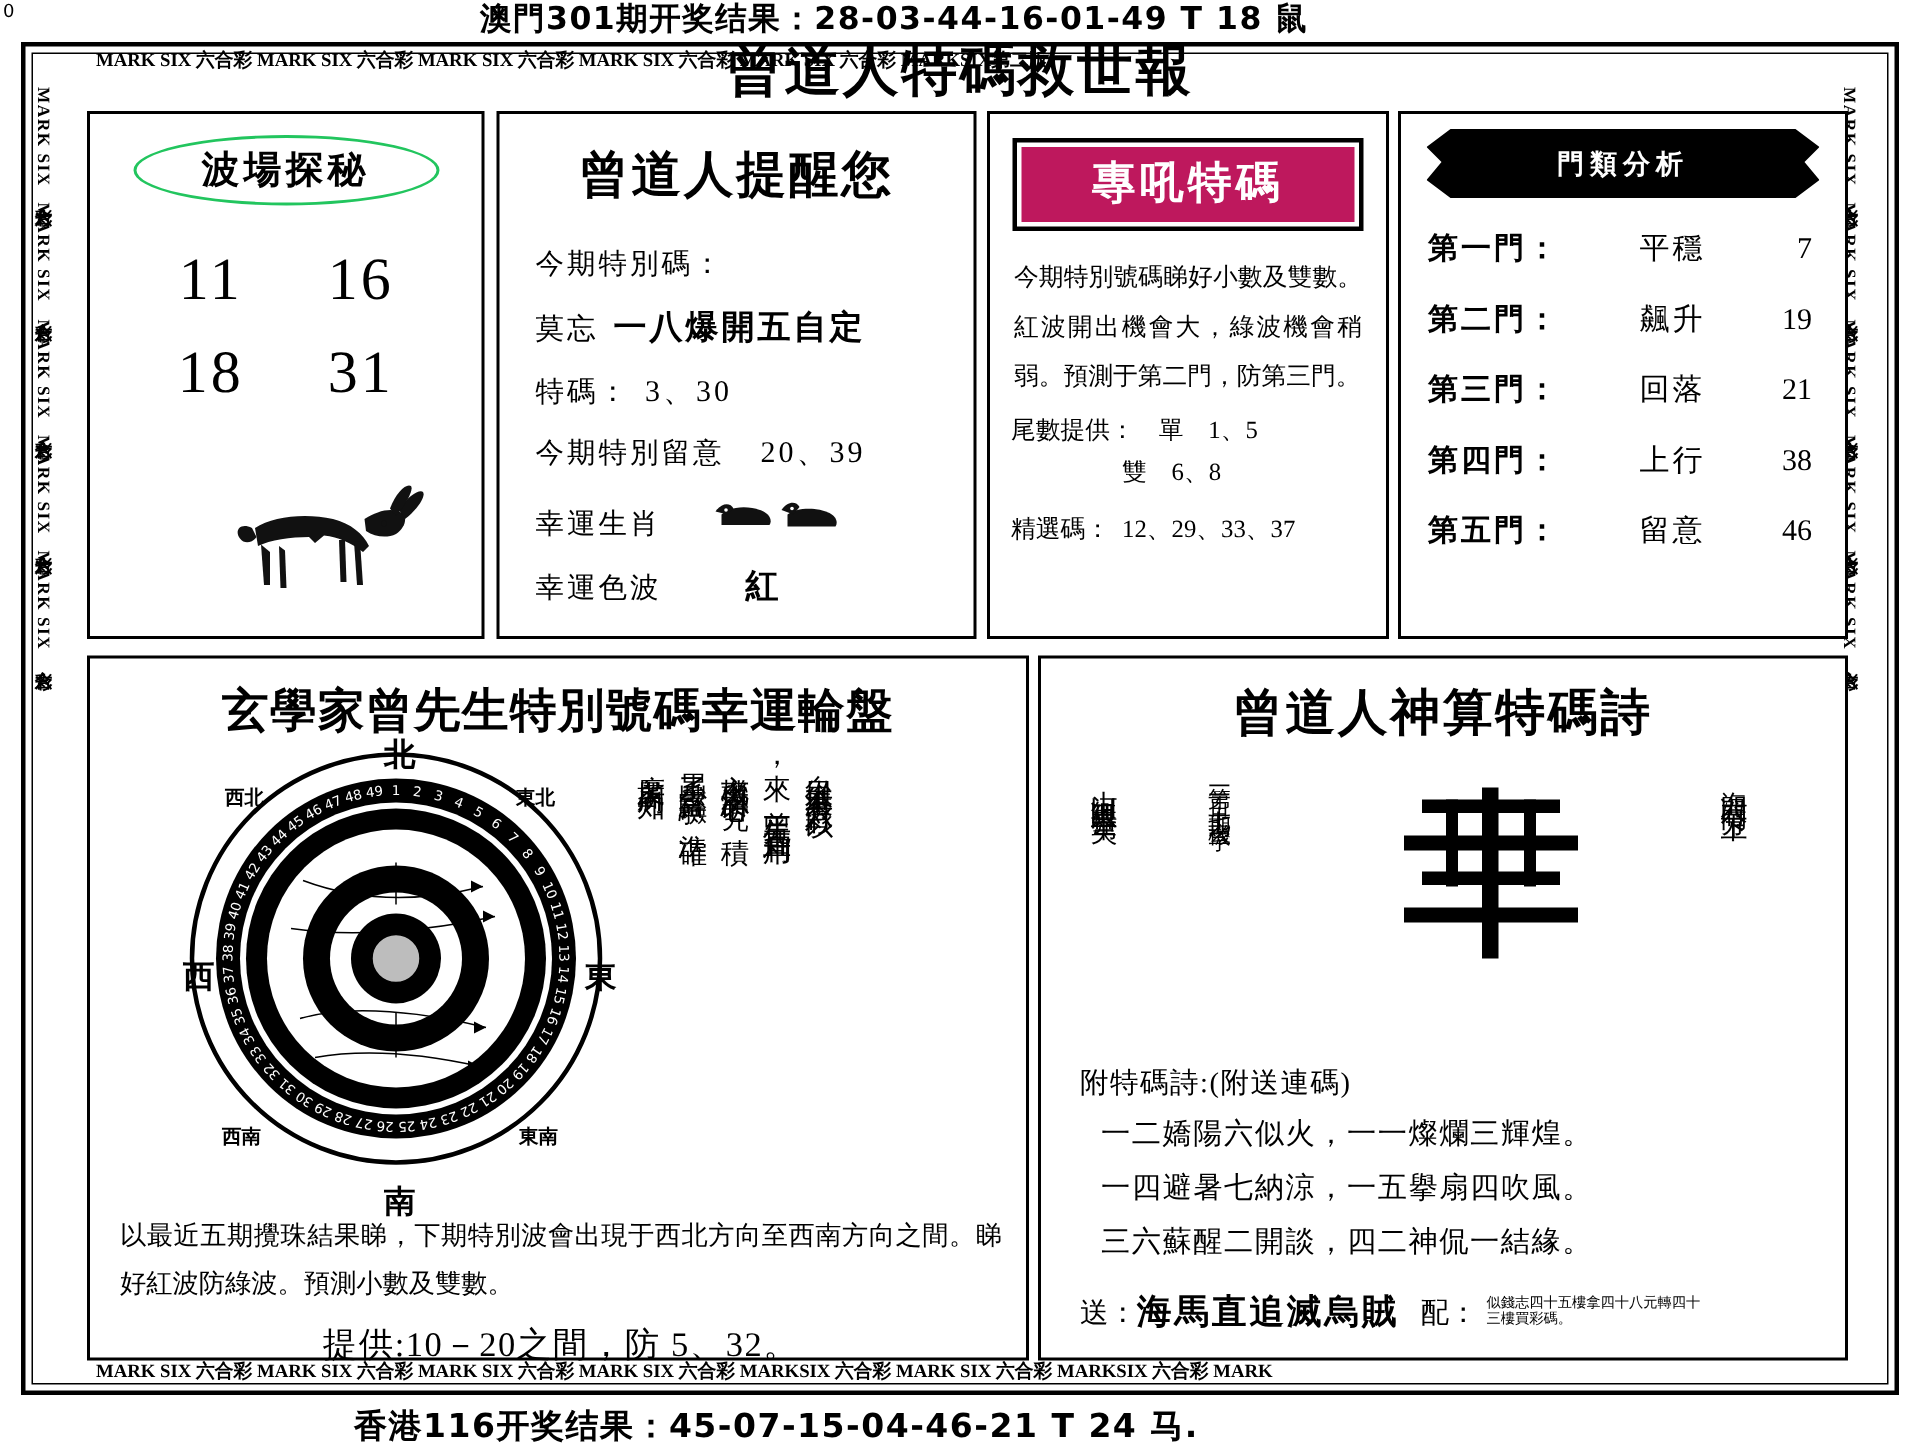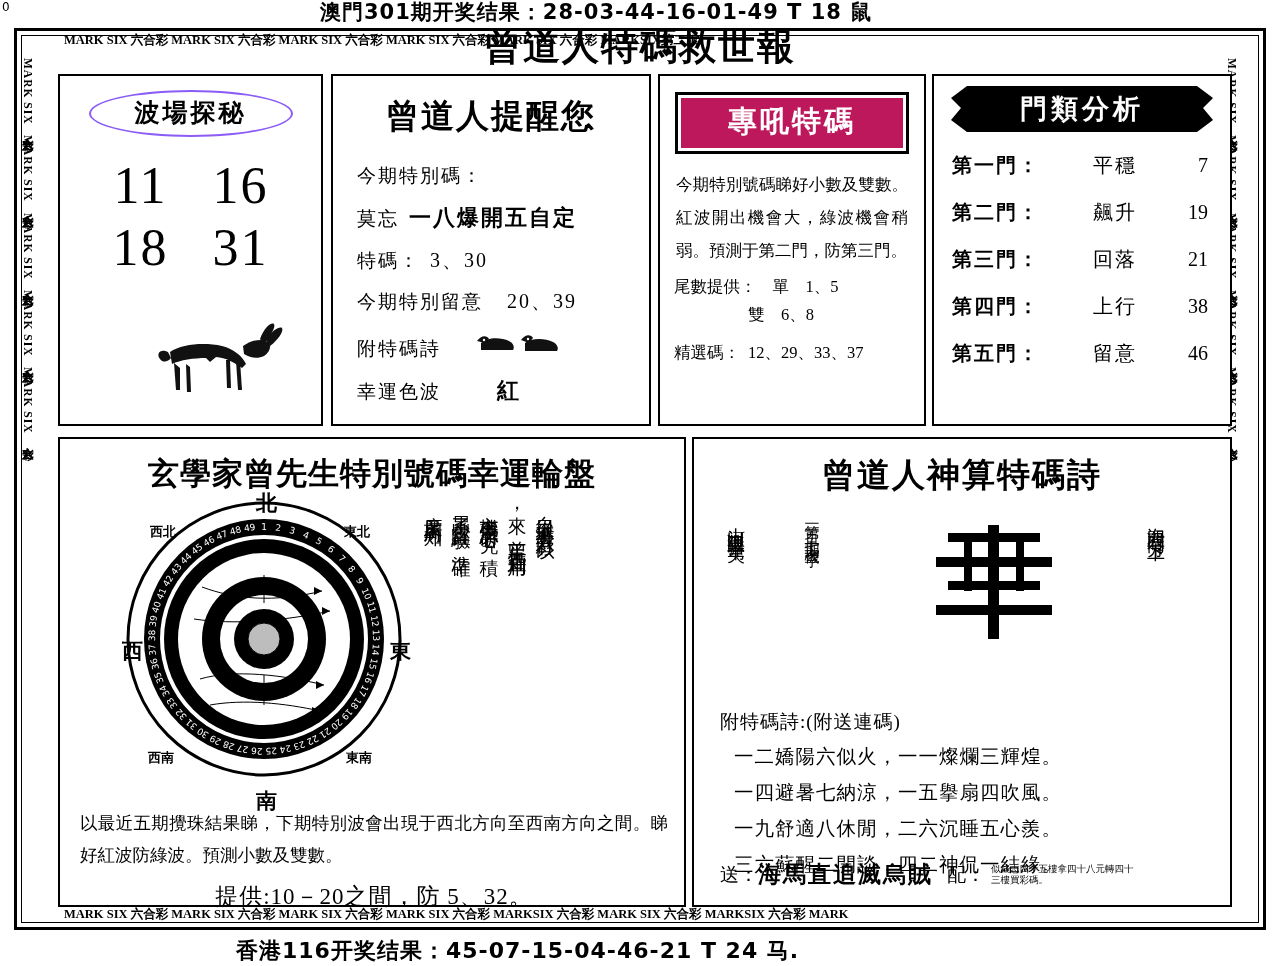--- a/index.html
+++ b/index.html
@@ -30,41 +30,41 @@
 
   
   .box{position:absolute;border:2px solid #000;box-sizing:border-box;background:#fff;}
   #box-bochang{left:58px;top:74px;width:265px;height:352px;}
   #box-tixing{left:331px;top:74px;width:320px;height:352px;}
   #box-tema{left:658px;top:74px;width:268px;height:352px;}
   #box-menlei{left:932px;top:74px;width:300px;height:352px;}
   #box-wheel{left:58px;top:437px;width:628px;height:470px;}
   #box-poem{left:692px;top:437px;width:540px;height:470px;}
 
-  .ellipse-title{width:200px;margin:14px auto 0;border:2px solid #8b5cf6;border-radius:50%;text-align:center;font-family:"Liberation Serif","DejaVu Serif",serif;font-size:25px;font-weight:bold;padding:4px 0 6px;letter-spacing:3px;}
-  .bo-nums{margin-top:18px;text-align:center;font-family:"Liberation Serif","DejaVu Serif",serif;font-size:52px;letter-spacing:2px;line-height:62px;}
+  .ellipse-title{width:200px;margin:14px auto 0;border:2px solid #22c55e;border-radius:50%;text-align:center;font-family:"Liberation Serif","DejaVu Serif",serif;font-size:25px;font-weight:bold;padding:4px 0 6px;letter-spacing:3px;}
+  .bo-nums{margin-top:18px;text-align:center;font-family:"Liberation Serif","DejaVu Serif",serif;font-size:40px;letter-spacing:2px;line-height:62px;}
   .bo-nums div span{display:inline-block;width:100px;}
   .goat{position:absolute;left:70px;top:230px;width:160px;height:110px;}
 
   .bt-title{text-align:center;font-family:"Liberation Serif","DejaVu Serif",serif;font-size:33px;font-weight:bold;letter-spacing:2px;margin-top:18px;}
   .rowlist{margin-top:24px;padding-left:24px;font-family:"Liberation Serif","DejaVu Serif",serif;font-size:19px;}
   .rowlist .r{display:flex;align-items:baseline;margin-bottom:14px;}
   .rowlist .lab{letter-spacing:2px;}
   .rowlist .val{margin-left:10px;font-size:20px;letter-spacing:2px;}
   .rowlist .big{font-size:22px;font-weight:bold;}
 
   .blackbar{margin:16px auto 0;width:222px;border:3px solid #000;padding:3px;}
   .blackbar .in{background:#be185d;color:#fff;text-align:center;font-family:"Liberation Serif","DejaVu Serif",serif;font-size:29px;font-weight:bold;letter-spacing:3px;padding:4px 0 6px;}
   .tm-body{margin:14px 16px 0;font-family:"Liberation Serif","DejaVu Serif",serif;font-size:16.5px;line-height:33px;text-align:justify;}
   .tm-sub{margin:6px 14px 0;font-family:"Liberation Serif","DejaVu Serif",serif;font-size:16.5px;line-height:28px;}
   .tm-sub .ind{padding-left:74px;}
 
   .banner{position:relative;margin:10px auto 0;width:262px;height:46px;}
   .banner .bg{position:absolute;inset:0;background:#000;clip-path:polygon(0 12px,16px 0,246px 0,262px 12px,252px 22px,262px 34px,246px 46px,16px 46px,0 34px,10px 22px);}
-  .banner .tx{position:absolute;inset:0;display:flex;align-items:center;justify-content:center;color:#fff;font-family:"Liberation Serif","DejaVu Serif",serif;font-size:27px;font-weight:bold;letter-spacing:4px;}
+  .banner .tx{position:absolute;inset:0;display:flex;align-items:center;justify-content:center;color:#fff;font-family:"Liberation Serif","DejaVu Serif",serif;font-size:18px;font-weight:bold;letter-spacing:4px;}
   .ml-rows{margin:20px 18px 0;font-family:"Liberation Serif","DejaVu Serif",serif;font-size:20px;}
   .ml-rows .r{display:flex;align-items:baseline;margin-bottom:20px;}
   .ml-rows .g{width:120px;letter-spacing:2px;font-weight:bold;}
   .ml-rows .t{width:86px;text-align:center;letter-spacing:2px;}
   .ml-rows .n{width:50px;text-align:right;}
 
   .wheel-title{text-align:center;font-family:"Liberation Serif","DejaVu Serif",serif;font-size:31px;font-weight:bold;letter-spacing:1px;margin-top:14px;}
   .wheel-wrap{position:absolute;left:64px;top:60px;width:280px;height:280px;}
   .compass{position:absolute;font-family:"Liberation Serif","DejaVu Serif",serif;font-size:21px;font-weight:bold;}
   .vtext{writing-mode:vertical-rl;text-orientation:upright;font-family:"Liberation Serif","DejaVu Serif",serif;letter-spacing:3px;}
@@ -153,21 +153,21 @@
         </div>
       <div class="r">
           <span class="lab">特碼：</span>
           <span class="val">3、30</span>
         </div>
       <div class="r">
           <span class="lab">今期特別留意</span>
           <span class="val" style="margin-left:24px">20、39</span>
         </div>
       <div class="r">
-          <span class="lab">附特碼詩</span>
+          <span class="lab">幸運生肖</span>
         <span style="margin-left:34px">
           <svg width="86" height="26" viewBox="0 0 86 26">
               <g fill="#111">
             <path d="M6 14 C12 8 26 8 34 12 C38 14 40 18 38 21 L6 21 Z"></path>
                 <path d="M2 12 C6 6 12 6 14 10 L10 14 Z"></path>
                 <circle cx="9" cy="11" r="1.2" fill="#fff"></circle>
             <path d="M50 14 C56 9 70 9 78 13 C82 15 84 19 82 22 L50 22 Z"></path>
                 <path d="M46 11 C50 5 56 5 58 9 L54 14 Z"></path>
                 <circle cx="53" cy="10" r="1.2" fill="#fff"></circle>
           </g>
@@ -404,21 +404,20 @@
       </g>
     </svg>
 
     <div class="pright vtext" style="font-size:18px">海門有門分上下</div>
 
     <div class="attach">附特碼詩:(附送連碼)</div>
 
     <div class="plines">
       <div><span>一二嬌陽六似火，</span><span>一一燦爛三輝煌。</span></div>
       <div><span>一四避暑七納涼，</span><span>一五擧扇四吹風。</span></div>
-      <div><span>一九舒適八休閒，</span><span>二六沉睡五心羨。</span></div>
       <div><span>三六蘇醒二開談，</span><span>四二神侃一結緣。</span></div>
     </div>
 
     <div class="psend">
       <span>送：</span>
       <span class="bold">海馬直追滅烏賊</span>
       <span style="margin-left:14px">配：</span>
       <span class="tiny">似錢志四十五樓拿四十八元轉四十三樓買彩碼。</span>
     </div>
   </div>

